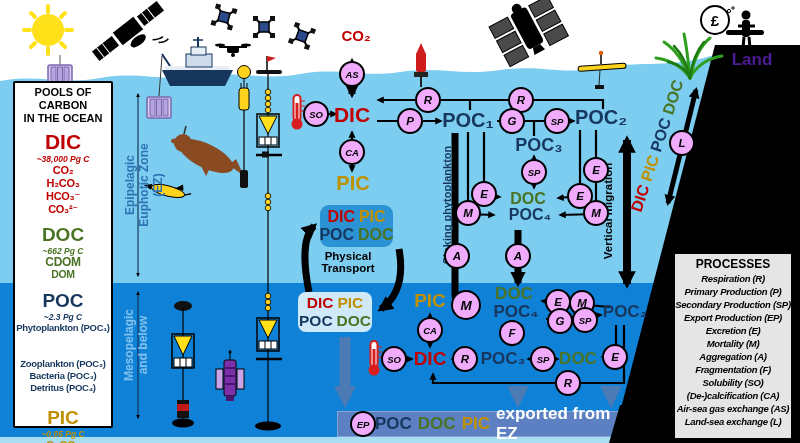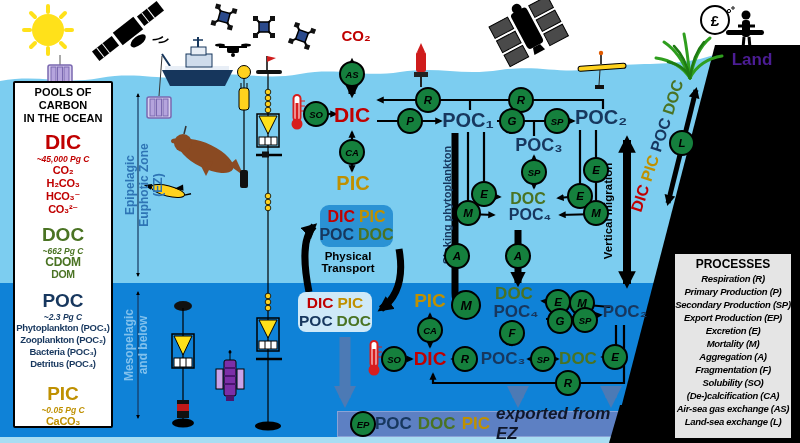--- a/index.html
+++ b/index.html
@@ -40,28 +40,28 @@
     justify-content:center;align-items:center;font-weight:bold;}
   #pt-top{left:320px;top:205px;width:73px;height:42px;background:#2b92d4;border-radius:9px;font-size:16px;}
   #pt-bottom{left:298px;top:292px;width:74px;height:40px;background:#cfe9f8;border-radius:8px;font-size:15.5px;}
   .pt-row span{margin:0 2px;}
   
   #export-bar{position:absolute;left:337px;top:411px;width:301px;height:26px;
     background:#5d80c3;border:1px solid #8aa3d6;box-sizing:border-box;z-index:2;
     display:flex;align-items:center;justify-content:center;font-size:17px;font-weight:bold;
     padding-left:34px;}
   #export-bar span{margin:0 3px;}
-  .bar-suffix{color:#0f172a;font-style:italic;}
+  .bar-suffix{color:#ffffff;}
   
   #pound-balloon{position:absolute;left:700px;top:5px;width:26px;height:26px;border:2px solid #000;
     border-radius:50%;background:#fff;z-index:2;display:flex;align-items:center;justify-content:center;
     font-size:15px;font-weight:bold;}
   
   #circle-layer{position:absolute;inset:0;z-index:5;}
-  .pcircle{position:absolute;transform:translate(-50%,-50%);background:#15803d;border:2px solid #000;
+  .pcircle{position:absolute;transform:translate(-50%,-50%);background:#f0abfc;border:2px solid #000;
     border-radius:50%;display:flex;align-items:center;justify-content:center;
     font-style:italic;font-weight:bold;color:#000;}
   .zone-epi{color:#2e74b5;font-size:12px;font-weight:bold;line-height:14px;text-align:center;}
   .zone-meso{color:rgba(175,218,245,0.72);font-size:12px;font-weight:bold;line-height:14px;text-align:center;}
 </style>
 </head>
 <body>
 
 <div id="stage">
 
@@ -376,33 +376,33 @@
       <path d="M345,337 L345,398" stroke-width="11" marker-end="url(#mexp)"></path>
       <path d="M518,388 L518,398" stroke-width="11" marker-end="url(#mexp)"></path>
       <path d="M611,388 L611,398" stroke-width="11" marker-end="url(#mexp)"></path>
     </g>
   </svg>
 
   <div id="pools-box">
     <div class="pb-title">POOLS OF CARBON</div>
     <div class="pb-title">IN THE OCEAN</div>
     <div class="pb-h c-dic" style="font-size:21px;line-height:22px;margin-top:6px;">DIC</div>
-    <div class="pb-amt c-dic">~45,000 Pg C</div>
+    <div class="pb-amt c-dic">~38,000 Pg C</div>
     <div class="pb-i c-dic" style="font-size:11px;line-height:13px;">CO₂</div>
     <div class="pb-i c-dic" style="font-size:11px;line-height:13px;">H₂CO₃</div>
     <div class="pb-i c-dic" style="font-size:11px;line-height:13px;">HCO₃⁻</div>
     <div class="pb-i c-dic" style="font-size:11px;line-height:13px;">CO₃²⁻</div>
     <div class="pb-h c-doc" style="font-size:19px;line-height:20px;margin-top:9px;">DOC</div>
     <div class="pb-amt c-doc">~662 Pg C</div>
     <div class="pb-i c-doc" style="font-size:12px;line-height:12px;">CDOM</div>
     <div class="pb-i c-doc" style="font-size:10.5px;line-height:12px;">DOM</div>
     <div class="pb-h c-poc" style="font-size:19px;line-height:20px;margin-top:11px;">POC</div>
     <div class="pb-amt c-poc">~2.3 Pg C</div>
     <div class="pb-i c-poc" style="font-size:9.5px;line-height:12px;">Phytoplankton (POC₁)</div>
-    <div class="pb-i c-poc" style="font-size:9.5px;line-height:12px;">Zooplankton (POC₂)</div>
+    <div class="pb-i c-poc" style="font-size:9.5px;line-height:12px;margin-top:24px;">Zooplankton (POC₂)</div>
     <div class="pb-i c-poc" style="font-size:9.5px;line-height:12px;text-align:center;">Bacteria (POC₃)</div>
     <div class="pb-i c-poc" style="font-size:9.5px;line-height:12px;">Detritus (POC₄)</div>
     <div class="pb-h c-pic" style="font-size:19px;line-height:20px;margin-top:14px;">PIC</div>
     <div class="pb-amt c-pic">~0.05 Pg C</div>
     <div class="pb-i c-pic" style="font-size:11px;line-height:13px;">CaCO₃</div>
   </div>
 
   <div id="processes-box">
     <div id="processes-title">PROCESSES</div>
     <div class="proc-item">Respiration (R)</div>

